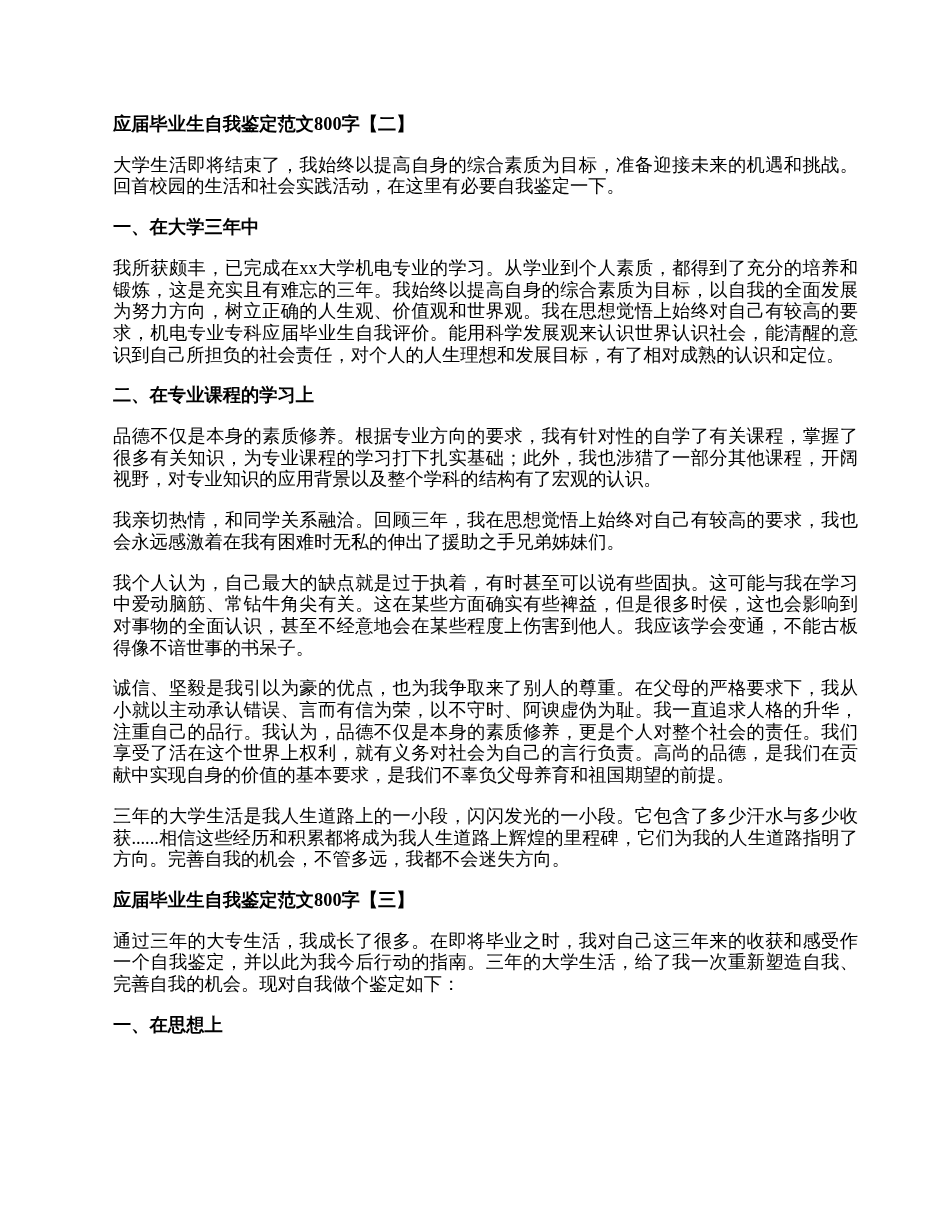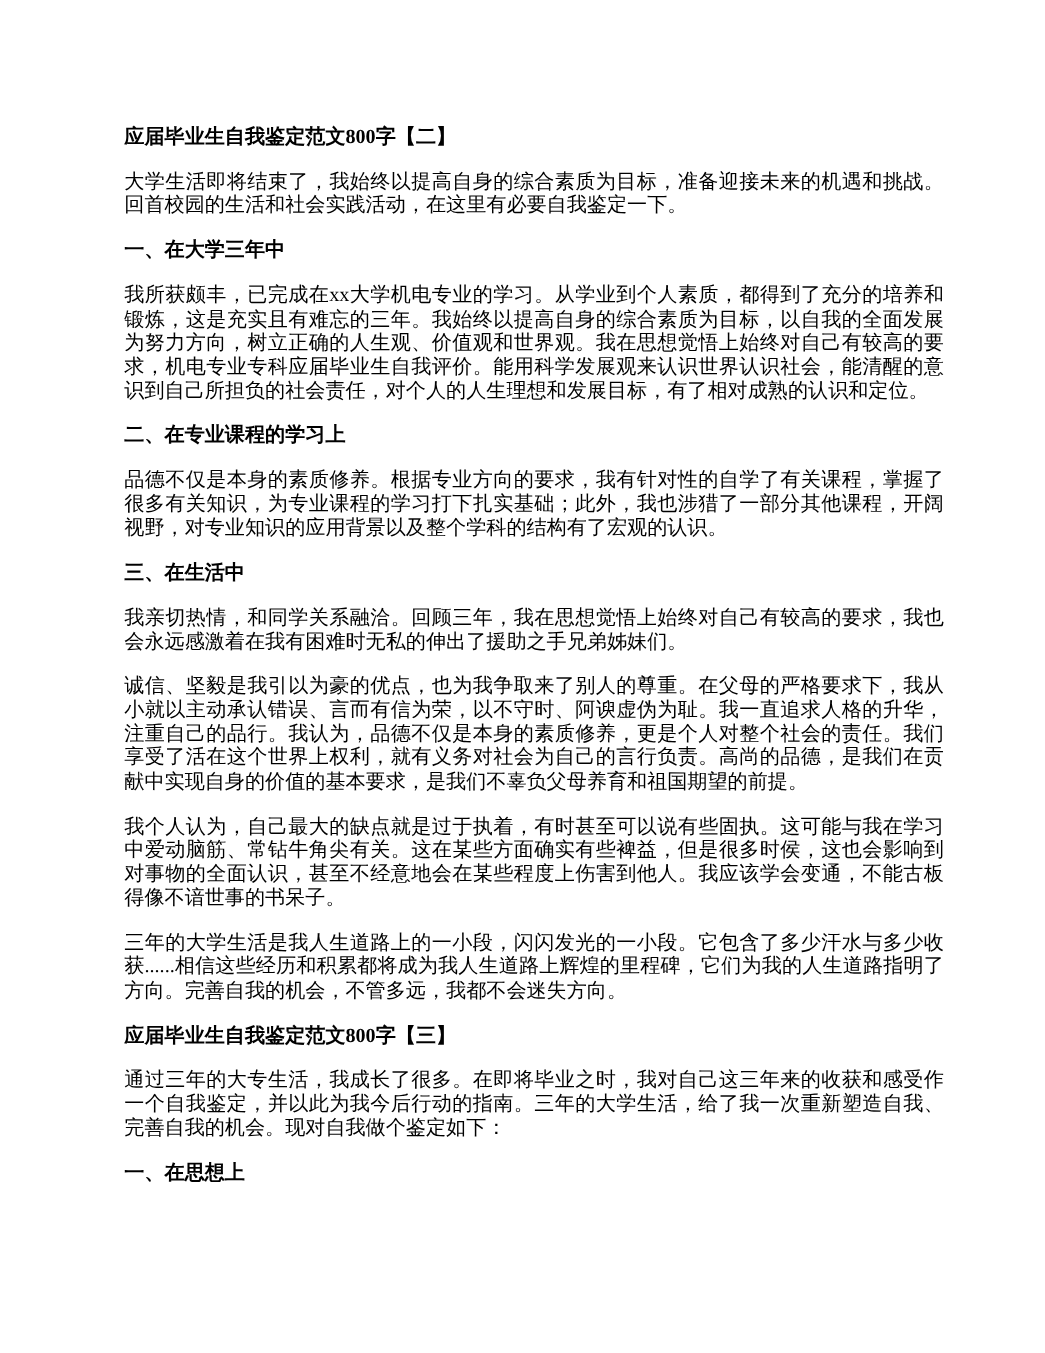--- a/index.html
+++ b/index.html
@@ -39,21 +39,20 @@
 </head>
 <body>
 
 <main class="doc">
     <h3 class="heading">应届毕业生自我鉴定范文800字【二】</h3>
     <p class="paragraph">大学生活即将结束了，我始终以提高自身的综合素质为目标，准备迎接未来的机遇和挑战。回首校园的生活和社会实践活动，在这里有必要自我鉴定一下。</p>
     <h3 class="heading">一、在大学三年中</h3>
     <p class="paragraph">我所获颇丰，已完成在xx大学机电专业的学习。从学业到个人素质，都得到了充分的培养和锻炼，这是充实且有难忘的三年。我始终以提高自身的综合素质为目标，以自我的全面发展为努力方向，树立正确的人生观、价值观和世界观。我在思想觉悟上始终对自己有较高的要求，机电专业专科应届毕业生自我评价。能用科学发展观来认识世界认识社会，能清醒的意识到自己所担负的社会责任，对个人的人生理想和发展目标，有了相对成熟的认识和定位。</p>
     <h3 class="heading">二、在专业课程的学习上</h3>
     <p class="paragraph">品德不仅是本身的素质修养。根据专业方向的要求，我有针对性的自学了有关课程，掌握了很多有关知识，为专业课程的学习打下扎实基础；此外，我也涉猎了一部分其他课程，开阔视野，对专业知识的应用背景以及整个学科的结构有了宏观的认识。</p>
-    <h3 class="heading">三、在生活中</h3>
     <p class="paragraph">我亲切热情，和同学关系融洽。回顾三年，我在思想觉悟上始终对自己有较高的要求，我也会永远感激着在我有困难时无私的伸出了援助之手兄弟姊妹们。</p>
+    <p class="paragraph">我个人认为，自己最大的缺点就是过于执着，有时甚至可以说有些固执。这可能与我在学习中爱动脑筋、常钻牛角尖有关。这在某些方面确实有些裨益，但是很多时侯，这也会影响到对事物的全面认识，甚至不经意地会在某些程度上伤害到他人。我应该学会变通，不能古板得像不谙世事的书呆子。</p>
     <p class="paragraph">诚信、坚毅是我引以为豪的优点，也为我争取来了别人的尊重。在父母的严格要求下，我从小就以主动承认错误、言而有信为荣，以不守时、阿谀虚伪为耻。我一直追求人格的升华，注重自己的品行。我认为，品德不仅是本身的素质修养，更是个人对整个社会的责任。我们享受了活在这个世界上权利，就有义务对社会为自己的言行负责。高尚的品德，是我们在贡献中实现自身的价值的基本要求，是我们不辜负父母养育和祖国期望的前提。</p>
-    <p class="paragraph">我个人认为，自己最大的缺点就是过于执着，有时甚至可以说有些固执。这可能与我在学习中爱动脑筋、常钻牛角尖有关。这在某些方面确实有些裨益，但是很多时侯，这也会影响到对事物的全面认识，甚至不经意地会在某些程度上伤害到他人。我应该学会变通，不能古板得像不谙世事的书呆子。</p>
     <p class="paragraph">三年的大学生活是我人生道路上的一小段，闪闪发光的一小段。它包含了多少汗水与多少收获......相信这些经历和积累都将成为我人生道路上辉煌的里程碑，它们为我的人生道路指明了方向。完善自我的机会，不管多远，我都不会迷失方向。</p>
     <h3 class="heading">应届毕业生自我鉴定范文800字【三】</h3>
     <p class="paragraph">通过三年的大专生活，我成长了很多。在即将毕业之时，我对自己这三年来的收获和感受作一个自我鉴定，并以此为我今后行动的指南。三年的大学生活，给了我一次重新塑造自我、完善自我的机会。现对自我做个鉴定如下：</p>
     <h3 class="heading">一、在思想上</h3>
   </main>
 
 </body></html>

